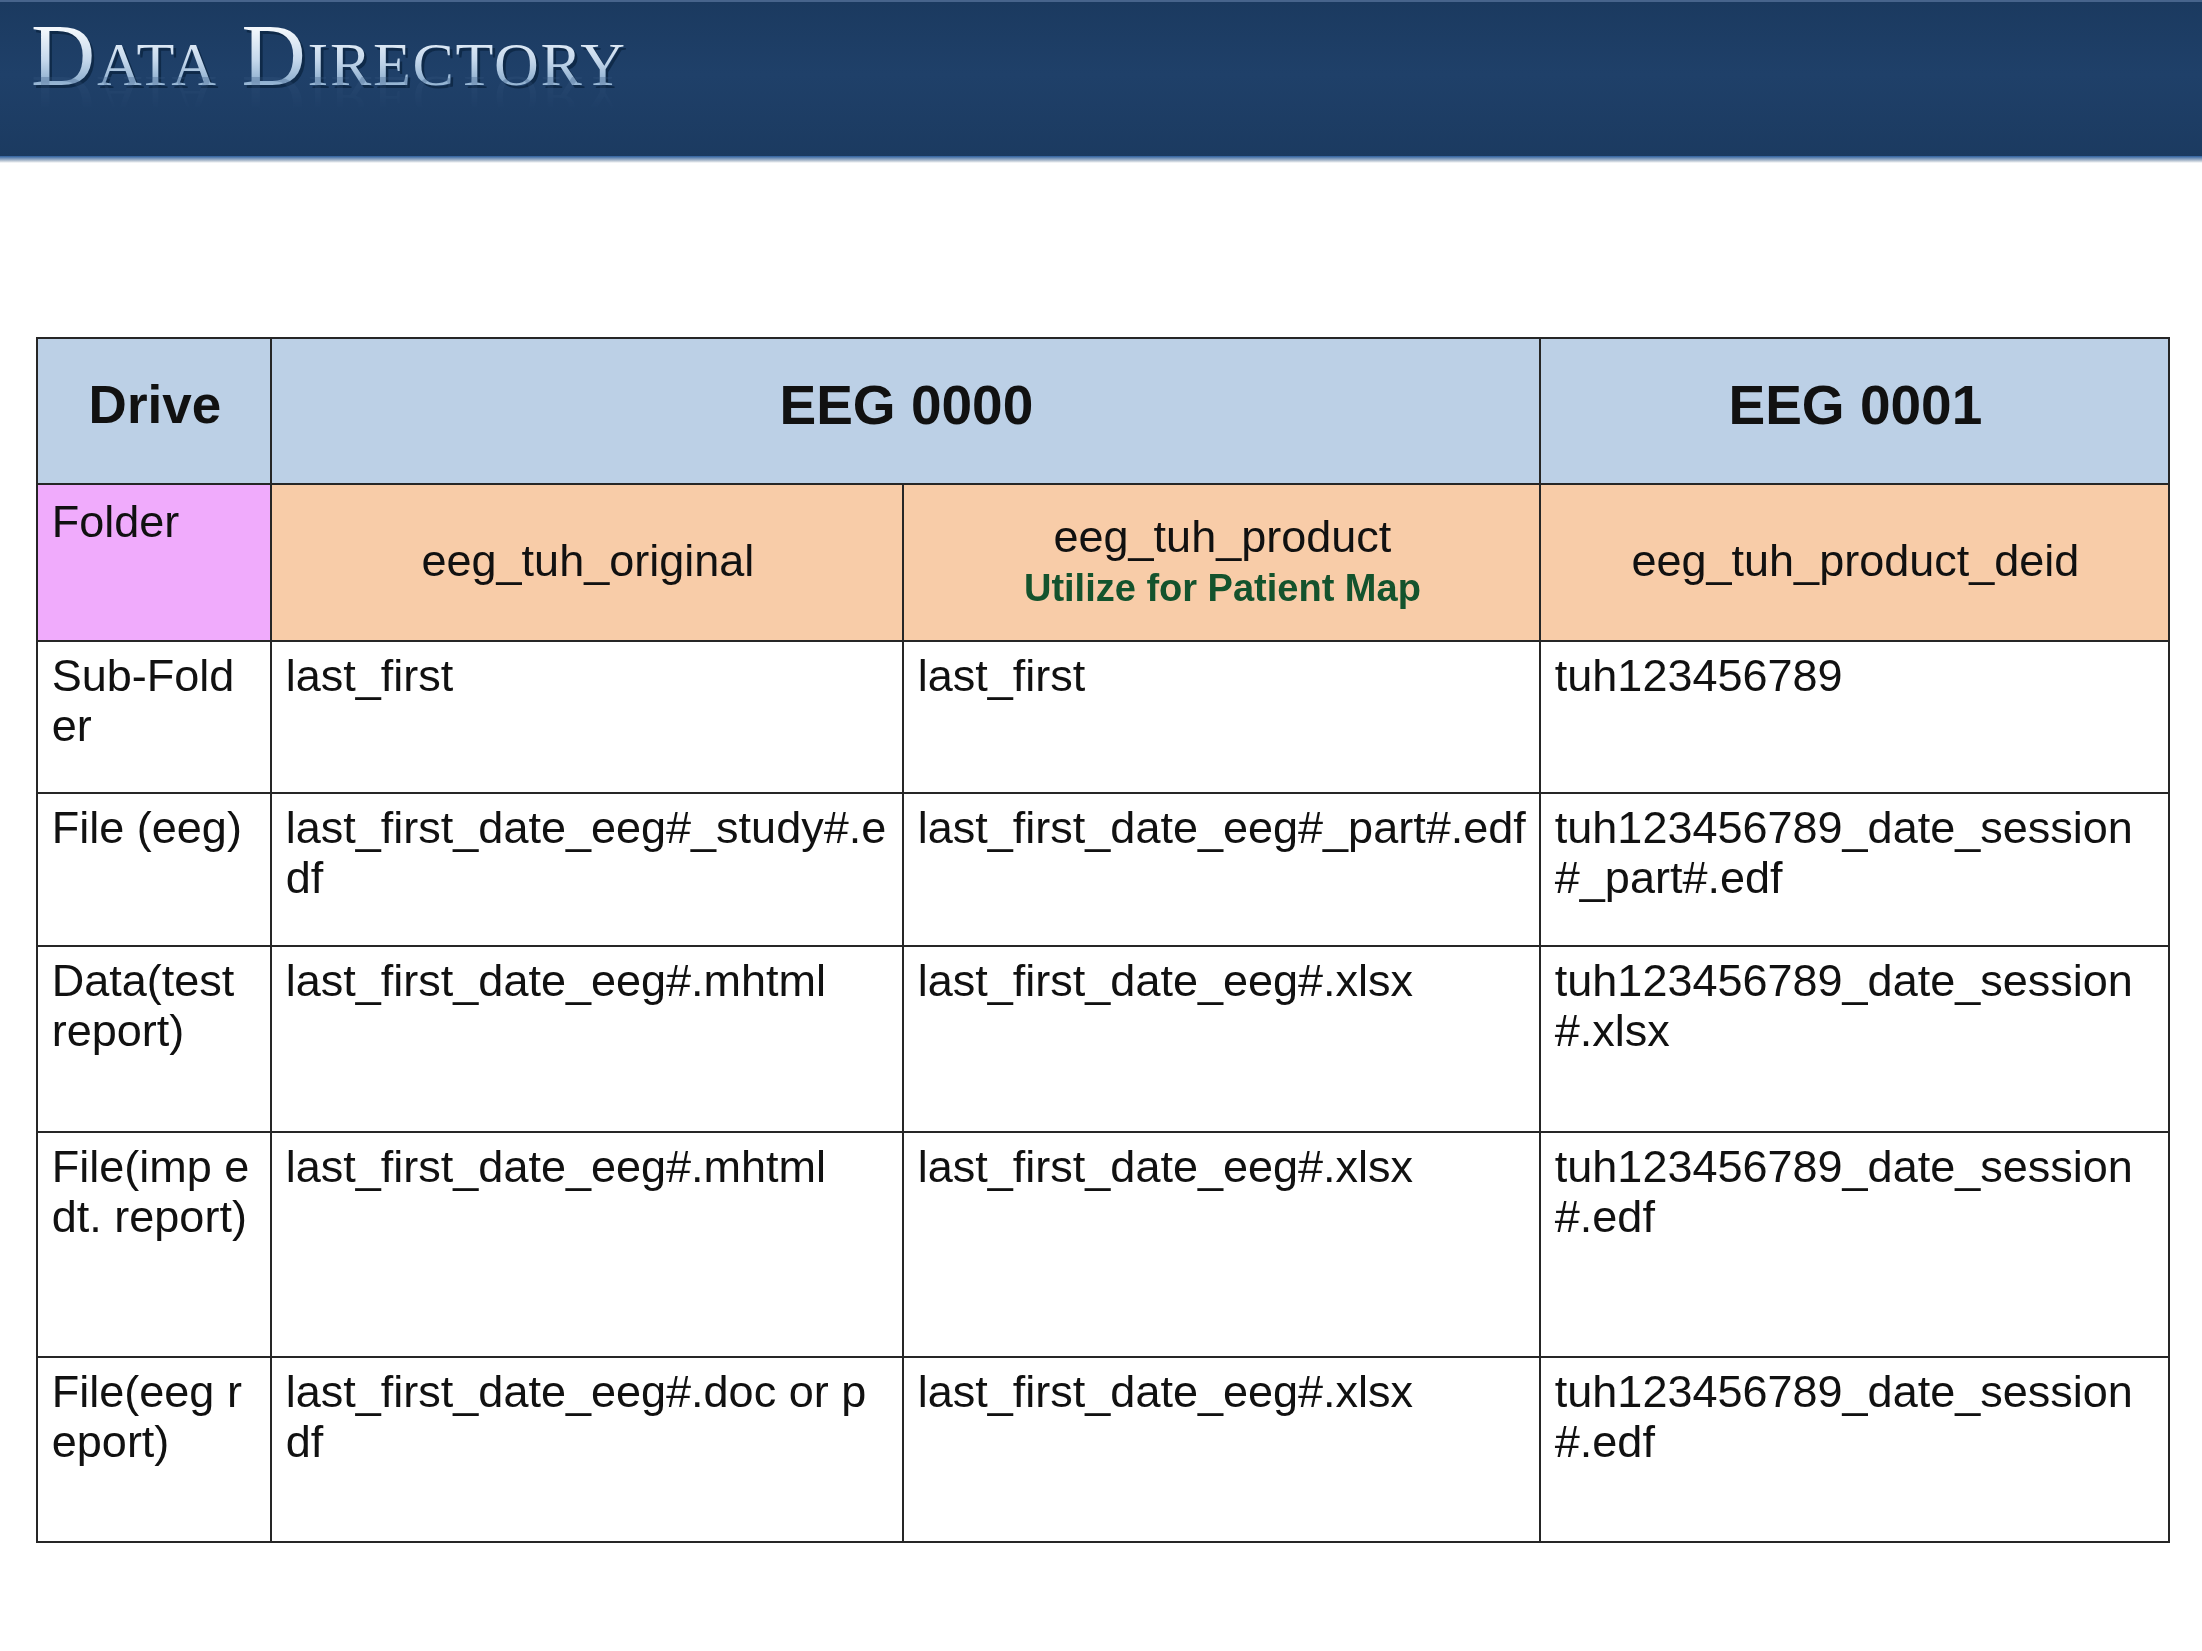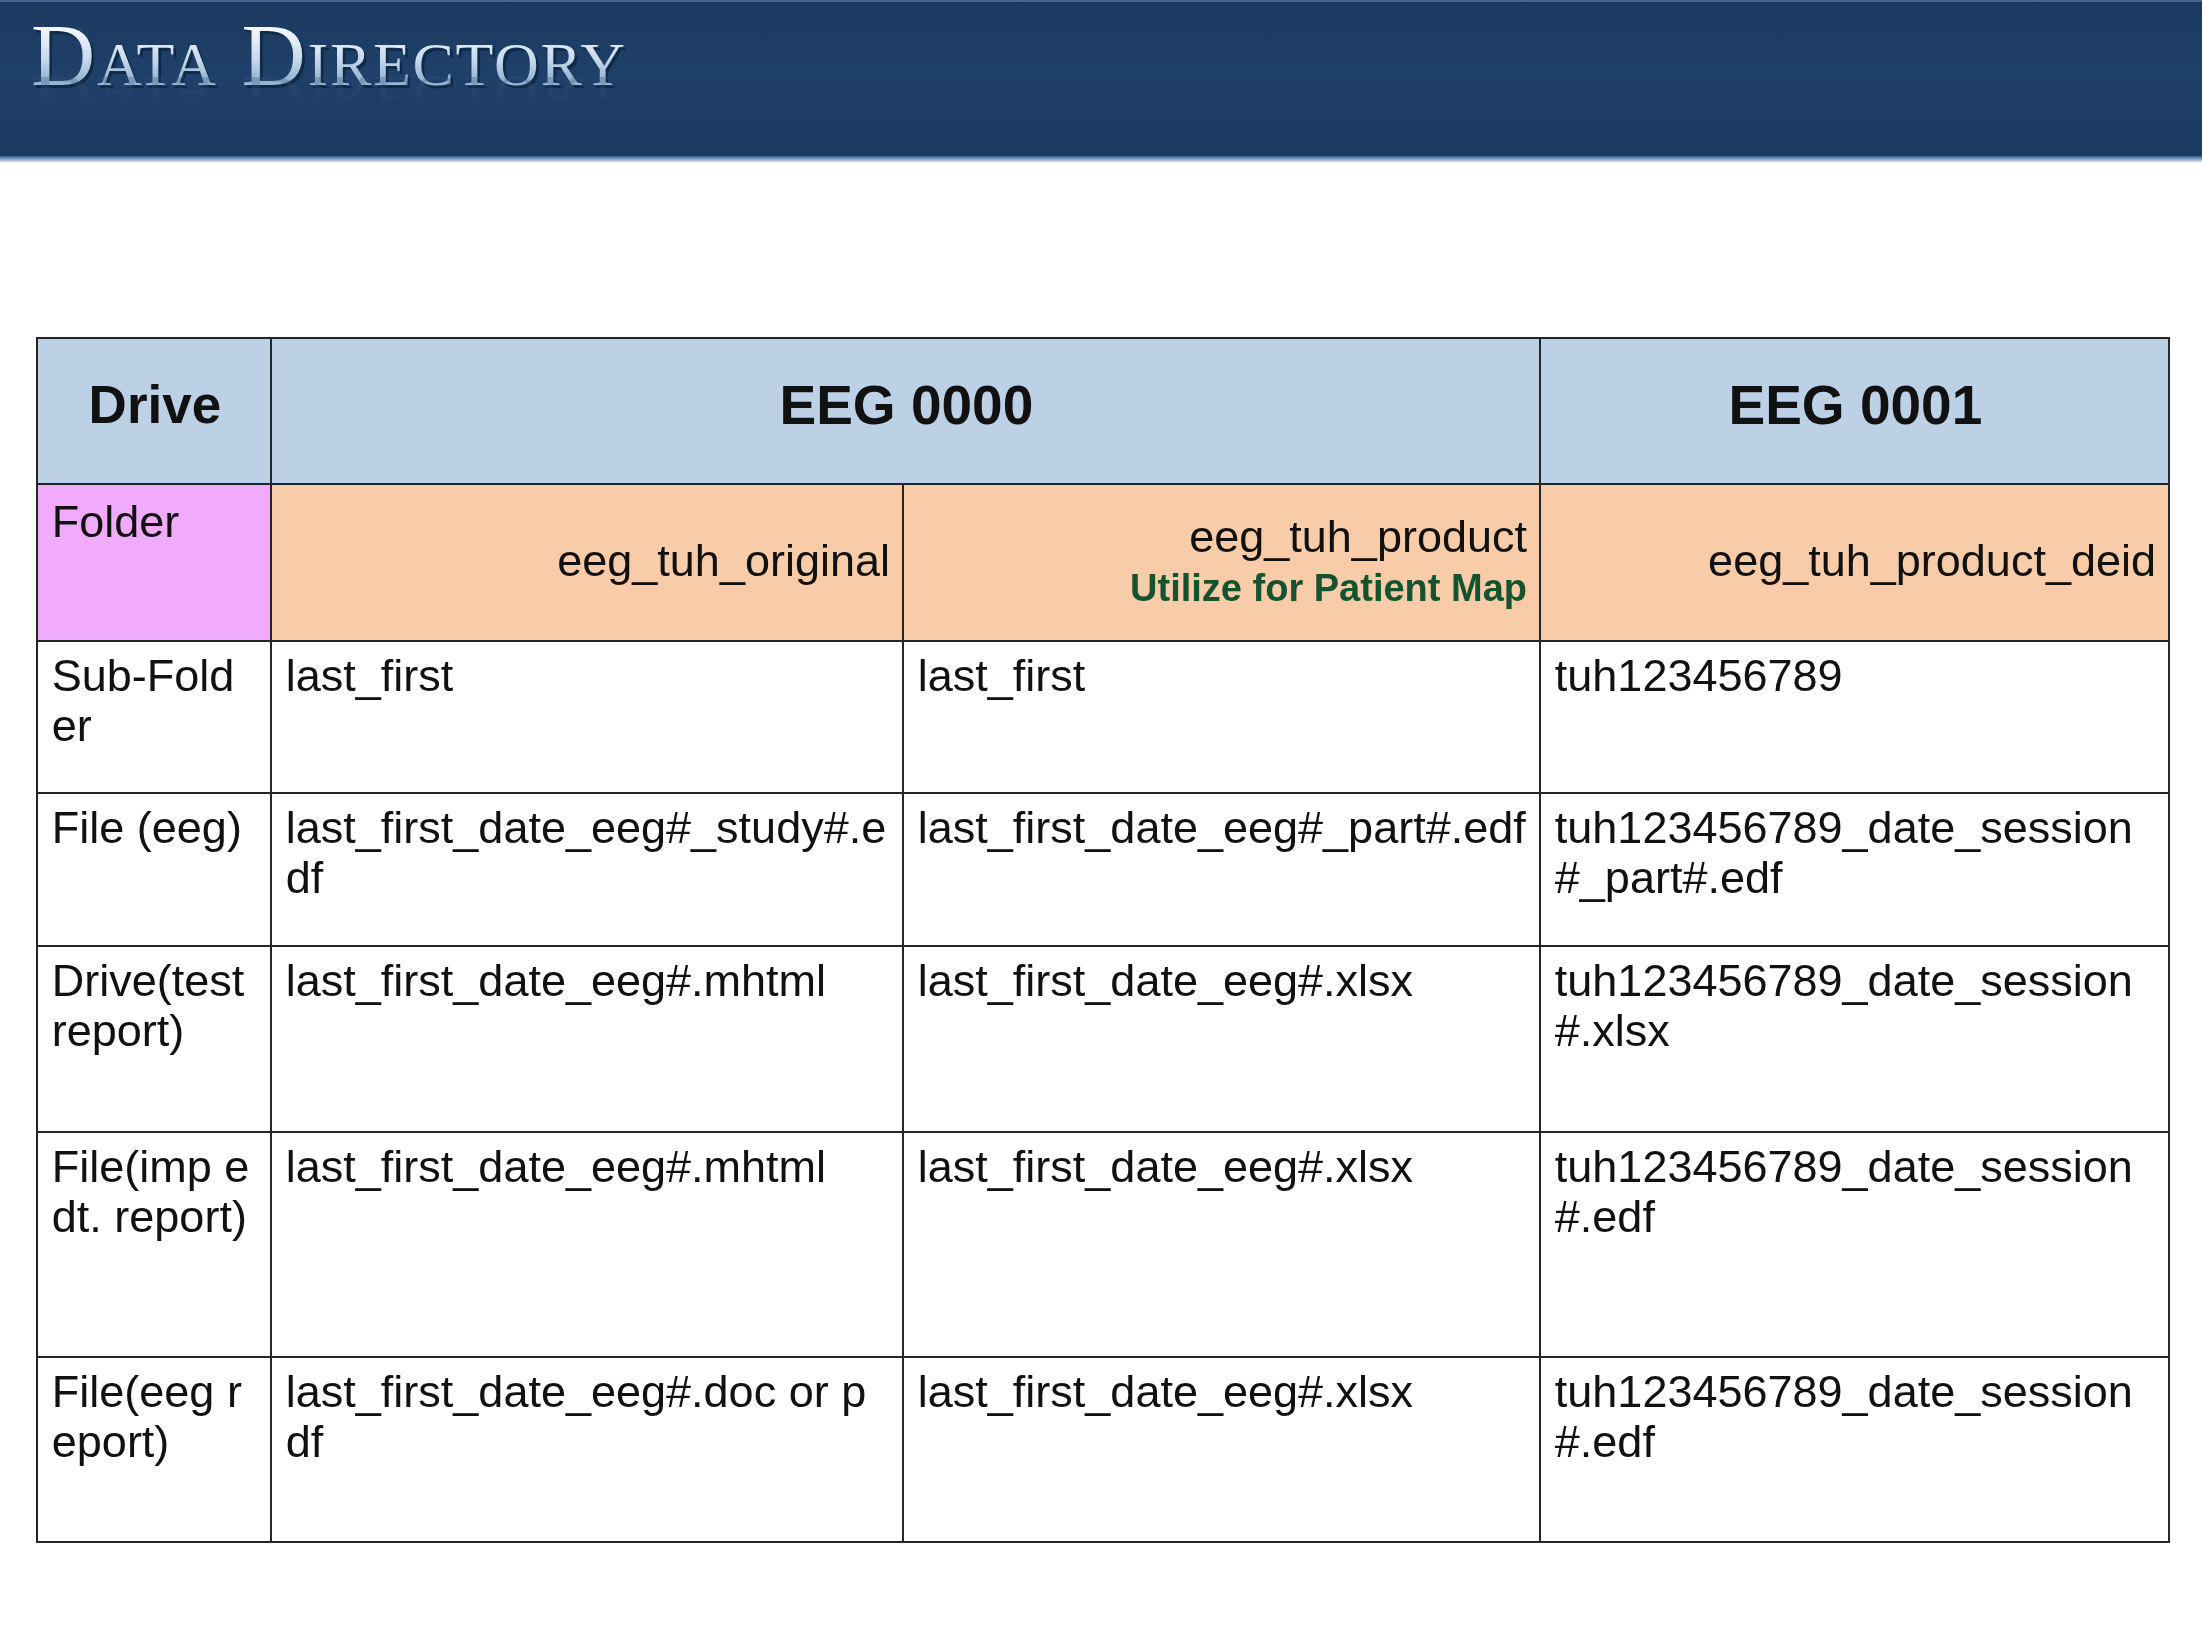--- a/index.html
+++ b/index.html
@@ -130,21 +130,21 @@
     padding-bottom: 17px;
   }
   tr.head-row td.head-drive {
     font-size: 53px;
     text-align: center;
   }
 
   
   tr.folder-row td {
     background: #f8cca8;
-    text-align: right;
+    text-align: center;
     vertical-align: middle;
     height: 157px;
     padding-top: 5px;
     padding-bottom: 6.9px;
     word-break: normal;
     overflow-wrap: normal;
   }
   tr.folder-row td.label-cell {
     background: #f0abfc;
     text-align: left;
@@ -215,21 +215,21 @@
       </tr>
 
       <tr class="r-file-eeg">
         <td class="label-cell">File (eeg)</td>
         <td>last_first_date_eeg#_study#.edf</td>
         <td>last_first_date_eeg#_part#.edf</td>
         <td>tuh123456789_date_session#_part#.edf</td>
       </tr>
 
       <tr class="r-file-test">
-        <td class="label-cell">Drive(test report)</td>
+        <td class="label-cell">Data(test report)</td>
         <td>last_first_date_eeg#.mhtml</td>
         <td>last_first_date_eeg#.xlsx</td>
         <td>tuh123456789_date_session#.xlsx</td>
       </tr>
 
       <tr class="r-file-imp">
         <td class="label-cell">File(imp edt. report)</td>
         <td>last_first_date_eeg#.mhtml</td>
         <td>last_first_date_eeg#.xlsx</td>
         <td>tuh123456789_date_session#.edf</td>

